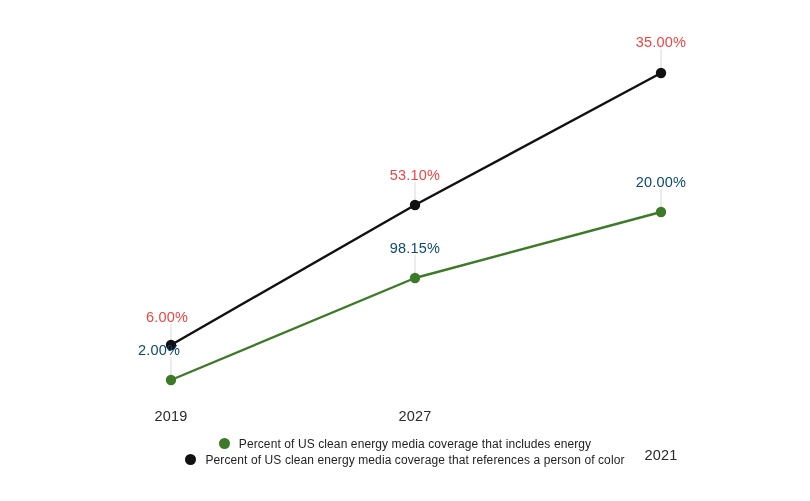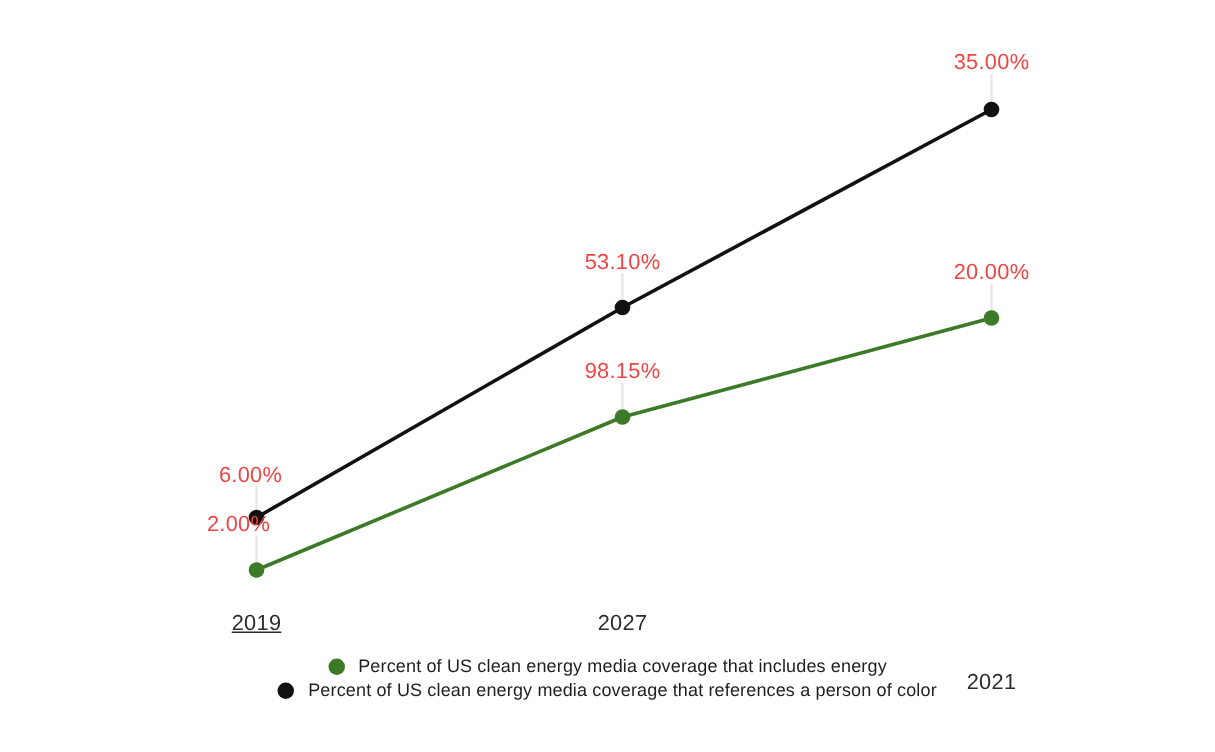--- a/index.html
+++ b/index.html
@@ -37,35 +37,35 @@
     letter-spacing: 0.2px;
   }
   .point-label {
     position: absolute;
     font-size: 14.5px;
     white-space: nowrap;
     transform: translateX(-50%);
     letter-spacing: 0.2px;
   }
   .point-label.series-black { color: #ef4444; }
-  .point-label.series-green { color: #ef4444; }
+  .point-label.series-green { color: #0c4a6e; }
 
   #legend {
     position: absolute;
     left: 0;
     top: 438px;
     width: 810px;
     display: flex;
     flex-direction: column;
     align-items: center;
     gap: 4px;
   }
   .legend-row {
     display: flex;
-    align-items: center;
+    align-items: flex-start;
     gap: 9px;
     font-size: 12px;
     color: #1f1f1f;
     white-space: nowrap;
     letter-spacing: 0.1px;
   }
   .legend-swatch {
     width: 11px;
     height: 11px;
     border-radius: 50%;
@@ -95,21 +95,21 @@
         <circle cx="171" cy="380" r="5.2" fill="#3c7a28"></circle>
         <circle cx="415" cy="278" r="5.2" fill="#3c7a28"></circle>
         <circle cx="661" cy="212" r="5.2" fill="#3c7a28"></circle>
         <circle cx="171" cy="345" r="5.2" fill="#111111"></circle>
         <circle cx="415" cy="205" r="5.2" fill="#111111"></circle>
         <circle cx="661" cy="73" r="5.2" fill="#111111"></circle>
       </g>
   </svg>
 
   <div id="x-axis-labels">
-      <div class="axis-tick-label" style="left: 171px; top: 408px; text-decoration: underline;">2019</div>
+      <div class="axis-tick-label" style="left: 171px; top: 408px;">2019</div>
       <div class="axis-tick-label" style="left: 415px; top: 408px;">2027</div>
       <div class="axis-tick-label" style="left: 661px; top: 408px; margin-top: 39px;">2021</div>
     </div>
   <div id="data-labels">
       <div class="point-label series-green" style="left: 159px; top: 342px;">2.00%</div>
       <div class="point-label series-green" style="left: 415px; top: 240px;">98.15%</div>
       <div class="point-label series-green" style="left: 661px; top: 174px;">20.00%</div>
       <div class="point-label series-black" style="left: 167px; top: 309px;">6.00%</div>
       <div class="point-label series-black" style="left: 415px; top: 167px;">53.10%</div>
       <div class="point-label series-black" style="left: 661px; top: 34px;">35.00%</div>

